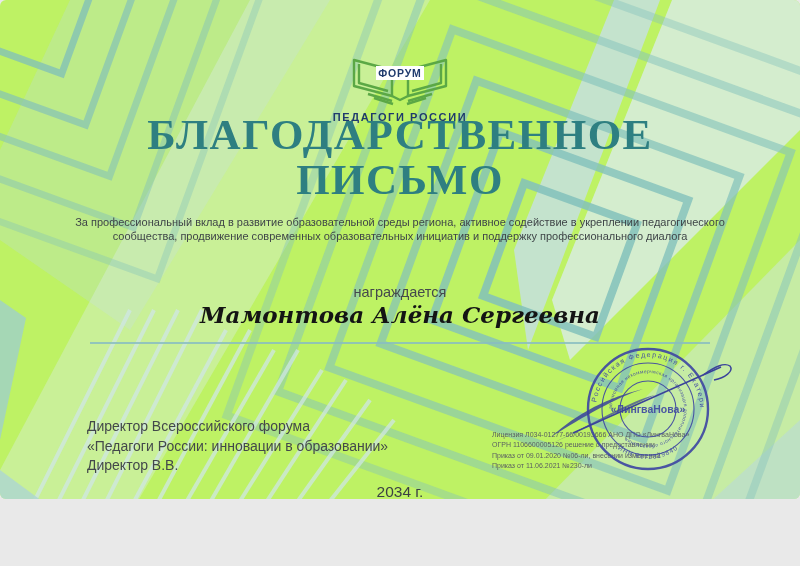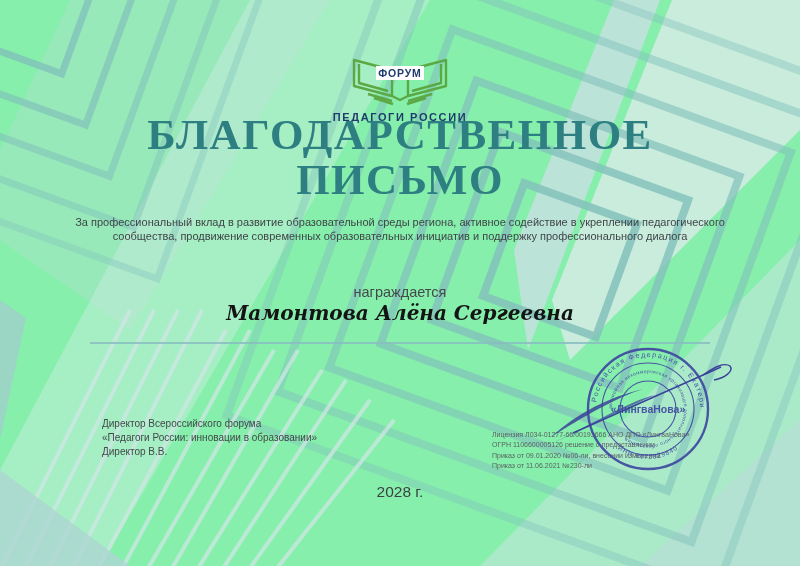--- a/index.html
+++ b/index.html
@@ -1,36 +1,36 @@
 <!DOCTYPE html>
 <html><head>
 <meta charset="utf-8">
 <style>
   html,body{margin:0;padding:0;background:#e9e9e9;}
   .page{
-    position:relative;width:800px;height:566px;background:#86efac;
-    overflow:hidden;font-family:"Liberation Sans",sans-serif;
+    position:relative;width:800px;height:499px;background:#bef264;
+    overflow:hidden;font-family:"Liberation Sans",sans-serif;border-radius:6px;
   }
   .deco{position:absolute;inset:0;z-index:0;}
   .layer{position:absolute;z-index:1;}
   
   .logo{top:54px;left:0;right:0;text-align:center;}
   .logo-org{margin-top:1px;font-size:11px;font-weight:bold;color:#1f3a6d;letter-spacing:1.6px;}
   
   .title{top:112px;left:0;right:0;text-align:center;color:#2e7f81;
     font-size:43px;font-weight:bold;letter-spacing:1.5px;line-height:45px;font-family:Liberation Serif, serif;}
   
   .bodytext{top:215px;left:70px;right:70px;text-align:center;color:#3f4548;
     font-size:11px;line-height:1.28;}
   .award{top:284px;left:0;right:0;text-align:center;color:#45494c;font-size:14.5px;}
   .name{top:301px;left:0;right:0;text-align:center;color:#141414;
-    font-family:"DejaVu Serif",serif;font-style:italic;font-weight:bold;font-size:20px;}
+    font-family:"DejaVu Serif",serif;font-style:italic;font-weight:bold;font-size:23px;}
   .rule{top:342px;left:90px;width:620px;height:2px;background:rgba(136,189,193,.85);}
   
-  .director{top:417px;left:102px;color:#43484b;font-size:10px;line-height:1.4;}
+  .director{top:417px;left:87px;color:#43484b;font-size:14px;line-height:1.4;}
   .license{top:430px;left:492px;width:215px;color:#5a5f62;font-size:7px;line-height:1.48;}
   .stampwrap{top:337px;left:543px;width:214px;height:152px;z-index:2;}
   .year{top:483px;left:0;right:0;text-align:center;color:#3c4144;font-size:15.5px;}
 </style>
 </head>
 <body>
 
 <div class="page">
 
   <svg class="deco" viewBox="0 0 800 566" aria-hidden="true">
@@ -150,15 +150,15 @@
       </g>
       <g>
         <path d="M8,100 C34,76 66,60 100,52 C74,60 40,80 8,100 Z" fill="#3a429a" opacity="0.85"></path>
         <path d="M10,106 C44,90 80,72 112,58 C86,64 48,88 10,106 Z" fill="#3a429a" opacity="0.7"></path>
         <path d="M30,96 L178,30" stroke="#3a429a" stroke-width="1.5" fill="none"></path>
         <path d="M160,38 C172,30 181,25 187,29 C191,34 182,41 171,43" stroke="#3a429a" stroke-width="1.4" fill="none"></path>
       </g>
     </svg>
   </div>
 
-  <div class="layer year">2028 г.</div>
+  <div class="layer year">2034 г.</div>
 
 </div>
 
 </body></html>

